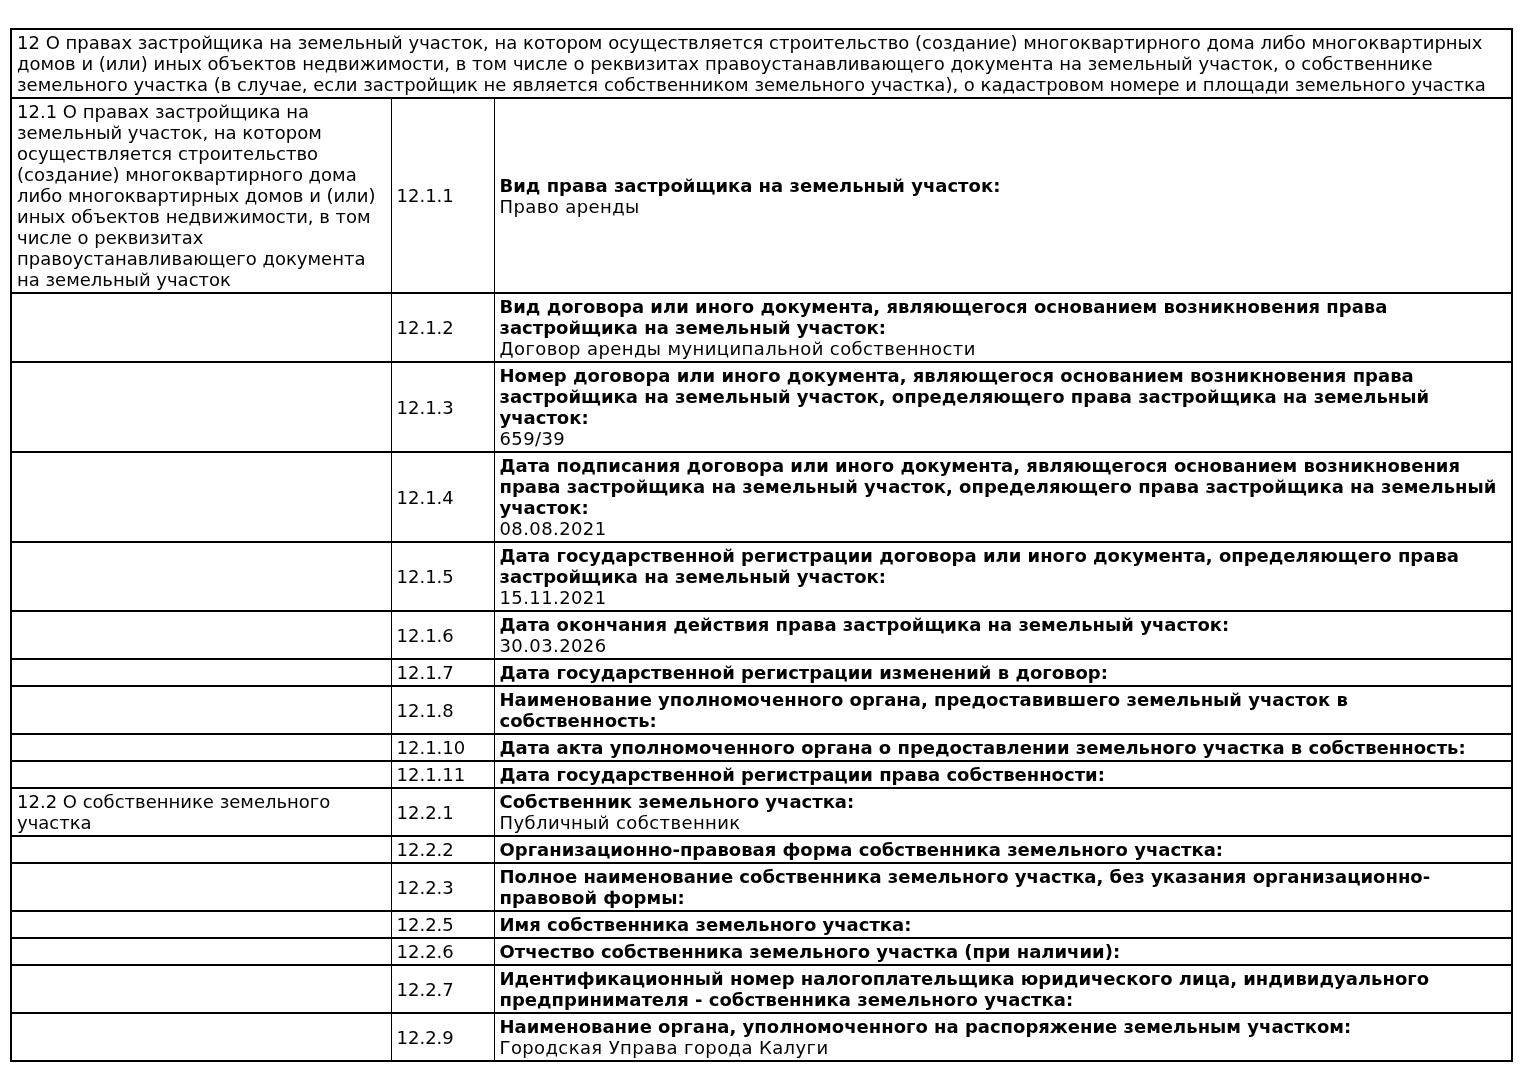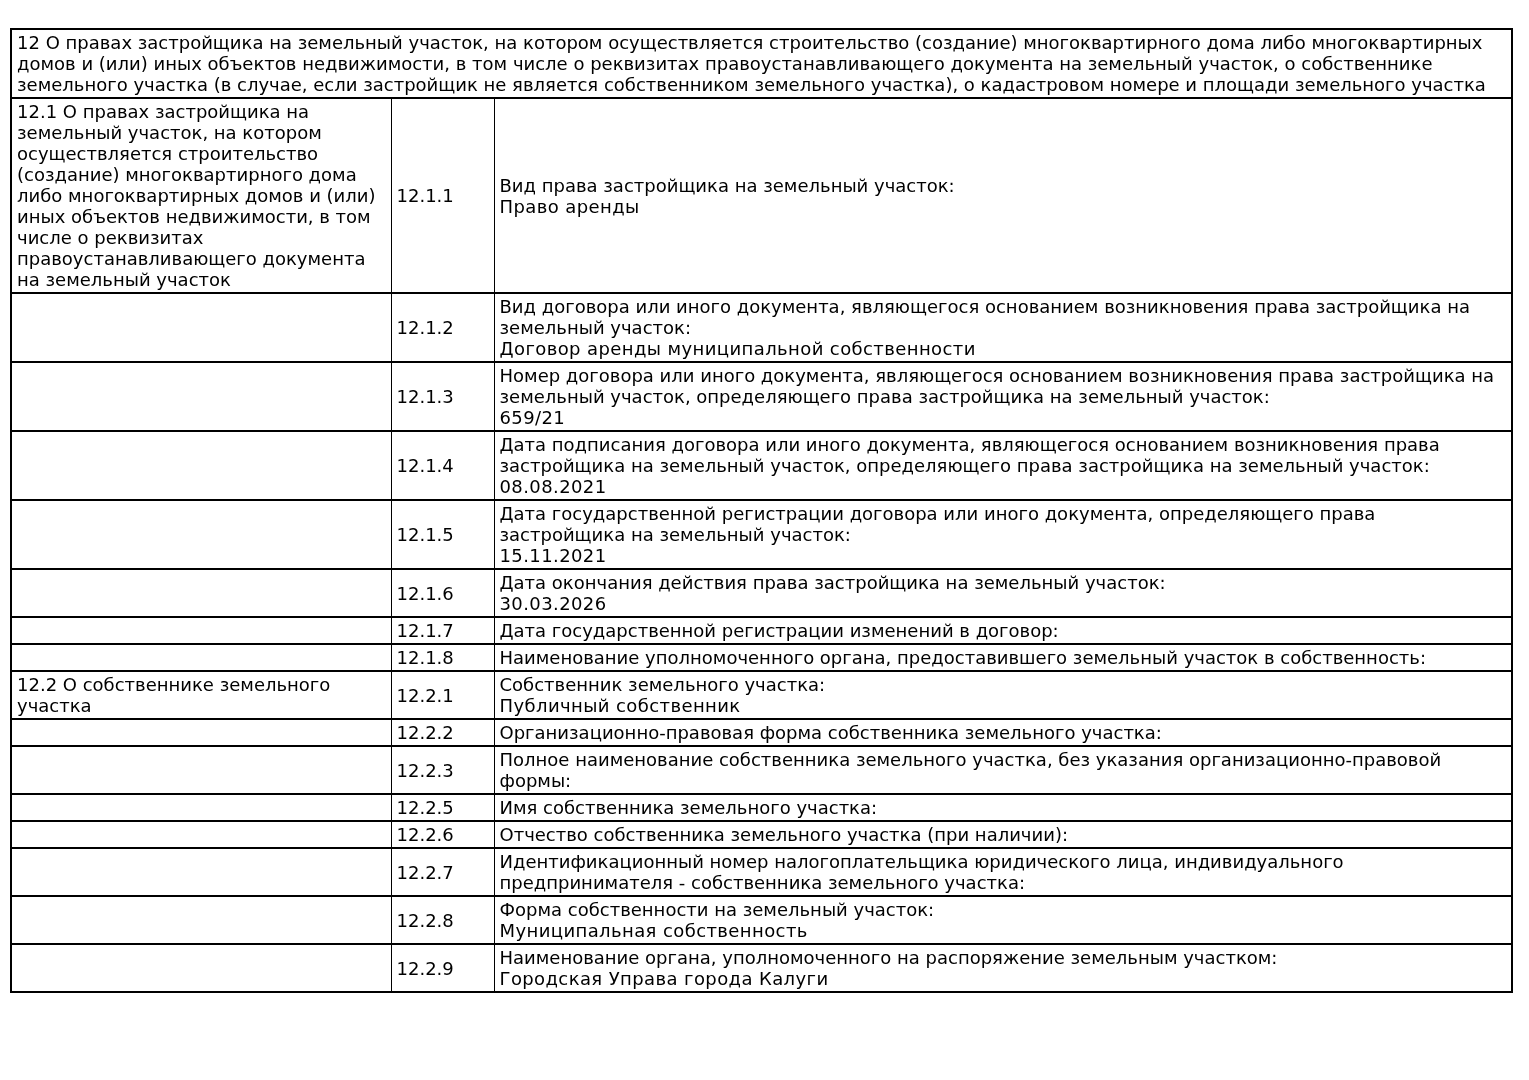--- a/index.html
+++ b/index.html
@@ -41,21 +41,21 @@
     line-height: 22px;
     padding: 2px 5px;
   }
   td.col-section {
     line-height: 20px;
   }
   td.col-code {
     vertical-align: middle;
   }
   td.col-content .label {
-    font-weight: normal;
+    font-weight: bold;
   }
   td.col-content .value {
     font-weight: normal;
     letter-spacing: 0.4px;
   }
   tr.r-first td.col-content, tr.r-first td.col-code {
     height: 164px;
   }
 </style>
 </head>
@@ -89,21 +89,21 @@
           <td class="col-content">
             <div class="label">Вид договора или иного документа, являющегося основанием возникновения права застройщика на земельный участок:</div>
             <div class="value">Договор аренды муниципальной собственности</div>
           </td>
         </tr>
         <tr>
           <td class="col-section"></td>
           <td class="col-code">12.1.3</td>
           <td class="col-content">
             <div class="label">Номер договора или иного документа, являющегося основанием возникновения права застройщика на земельный участок, определяющего права застройщика на земельный участок:</div>
-            <div class="value">659/21</div>
+            <div class="value">659/39</div>
           </td>
         </tr>
         <tr>
           <td class="col-section"></td>
           <td class="col-code">12.1.4</td>
           <td class="col-content">
             <div class="label">Дата подписания договора или иного документа, являющегося основанием возникновения права застройщика на земельный участок, определяющего права застройщика на земельный участок:</div>
             <div class="value">08.08.2021</div>
           </td>
         </tr>
@@ -131,20 +131,34 @@
           </td>
         </tr>
         <tr>
           <td class="col-section"></td>
           <td class="col-code">12.1.8</td>
           <td class="col-content">
             <div class="label">Наименование уполномоченного органа, предоставившего земельный участок в собственность:</div>
           </td>
         </tr>
         <tr>
+          <td class="col-section"></td>
+          <td class="col-code">12.1.10</td>
+          <td class="col-content">
+            <div class="label">Дата акта уполномоченного органа о предоставлении земельного участка в собственность:</div>
+          </td>
+        </tr>
+        <tr>
+          <td class="col-section"></td>
+          <td class="col-code">12.1.11</td>
+          <td class="col-content">
+            <div class="label">Дата государственной регистрации права собственности:</div>
+          </td>
+        </tr>
+        <tr>
           <td class="col-section">12.2 О собственнике земельного участка</td>
           <td class="col-code">12.2.1</td>
           <td class="col-content">
             <div class="label">Собственник земельного участка:</div>
             <div class="value">Публичный собственник</div>
           </td>
         </tr>
         <tr>
           <td class="col-section"></td>
           <td class="col-code">12.2.2</td>
@@ -171,28 +185,20 @@
           <td class="col-code">12.2.6</td>
           <td class="col-content">
             <div class="label">Отчество собственника земельного участка (при наличии):</div>
           </td>
         </tr>
         <tr>
           <td class="col-section"></td>
           <td class="col-code">12.2.7</td>
           <td class="col-content">
             <div class="label">Идентификационный номер налогоплательщика юридического лица, индивидуального предпринимателя - собственника земельного участка:</div>
-          </td>
-        </tr>
-        <tr>
-          <td class="col-section"></td>
-          <td class="col-code">12.2.8</td>
-          <td class="col-content">
-            <div class="label">Форма собственности на земельный участок:</div>
-            <div class="value">Муниципальная собственность</div>
           </td>
         </tr>
         <tr>
           <td class="col-section"></td>
           <td class="col-code">12.2.9</td>
           <td class="col-content">
             <div class="label">Наименование органа, уполномоченного на распоряжение земельным участком:</div>
             <div class="value">Городская Управа города Калуги</div>
           </td>
         </tr>

